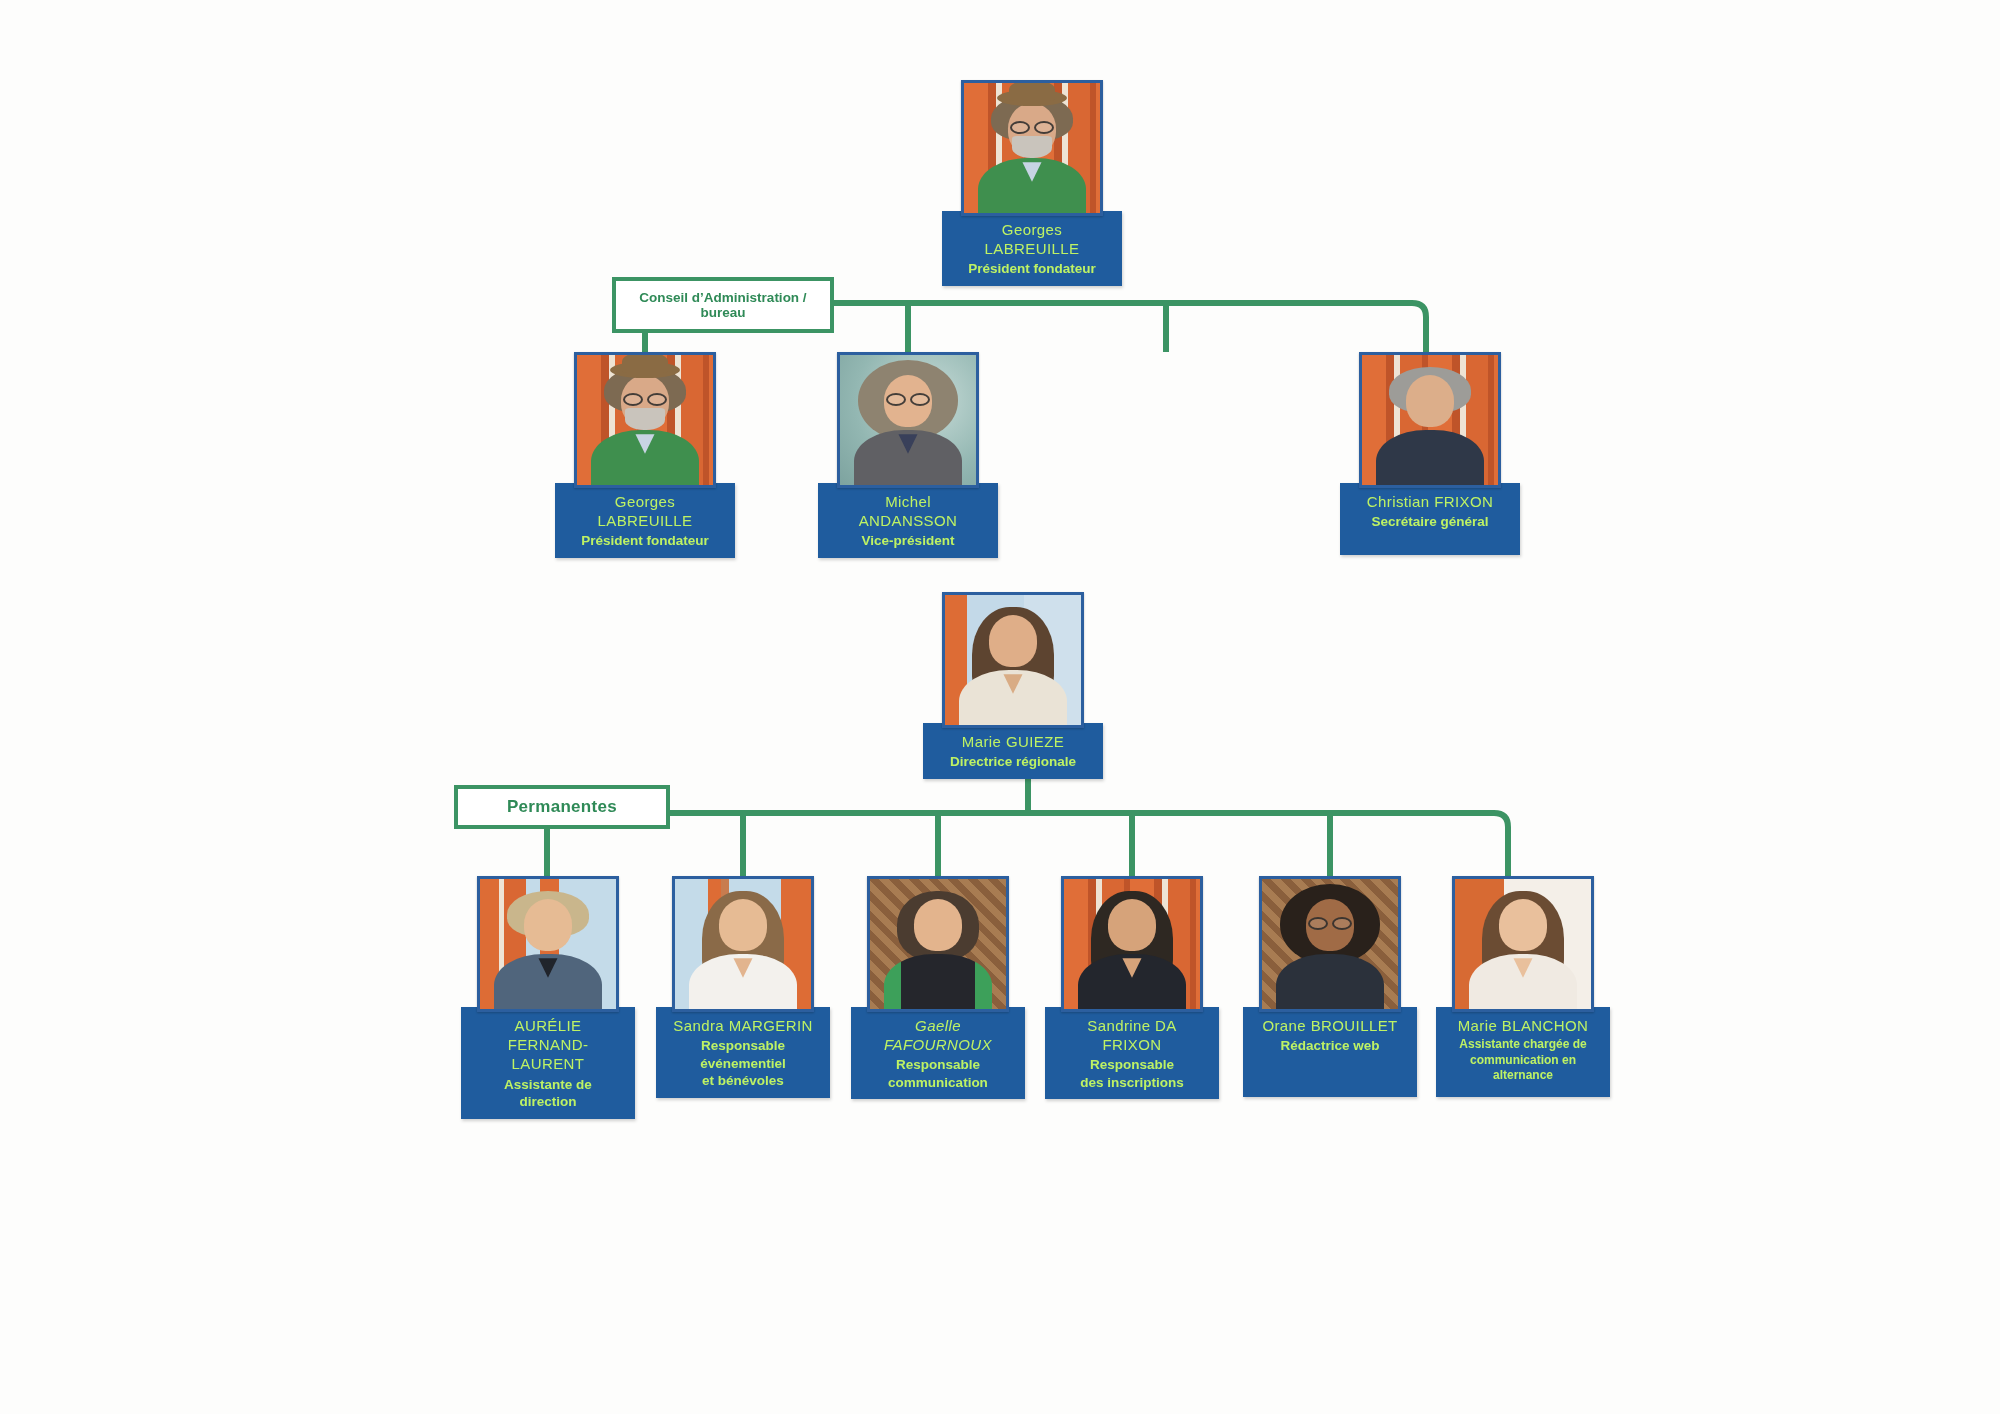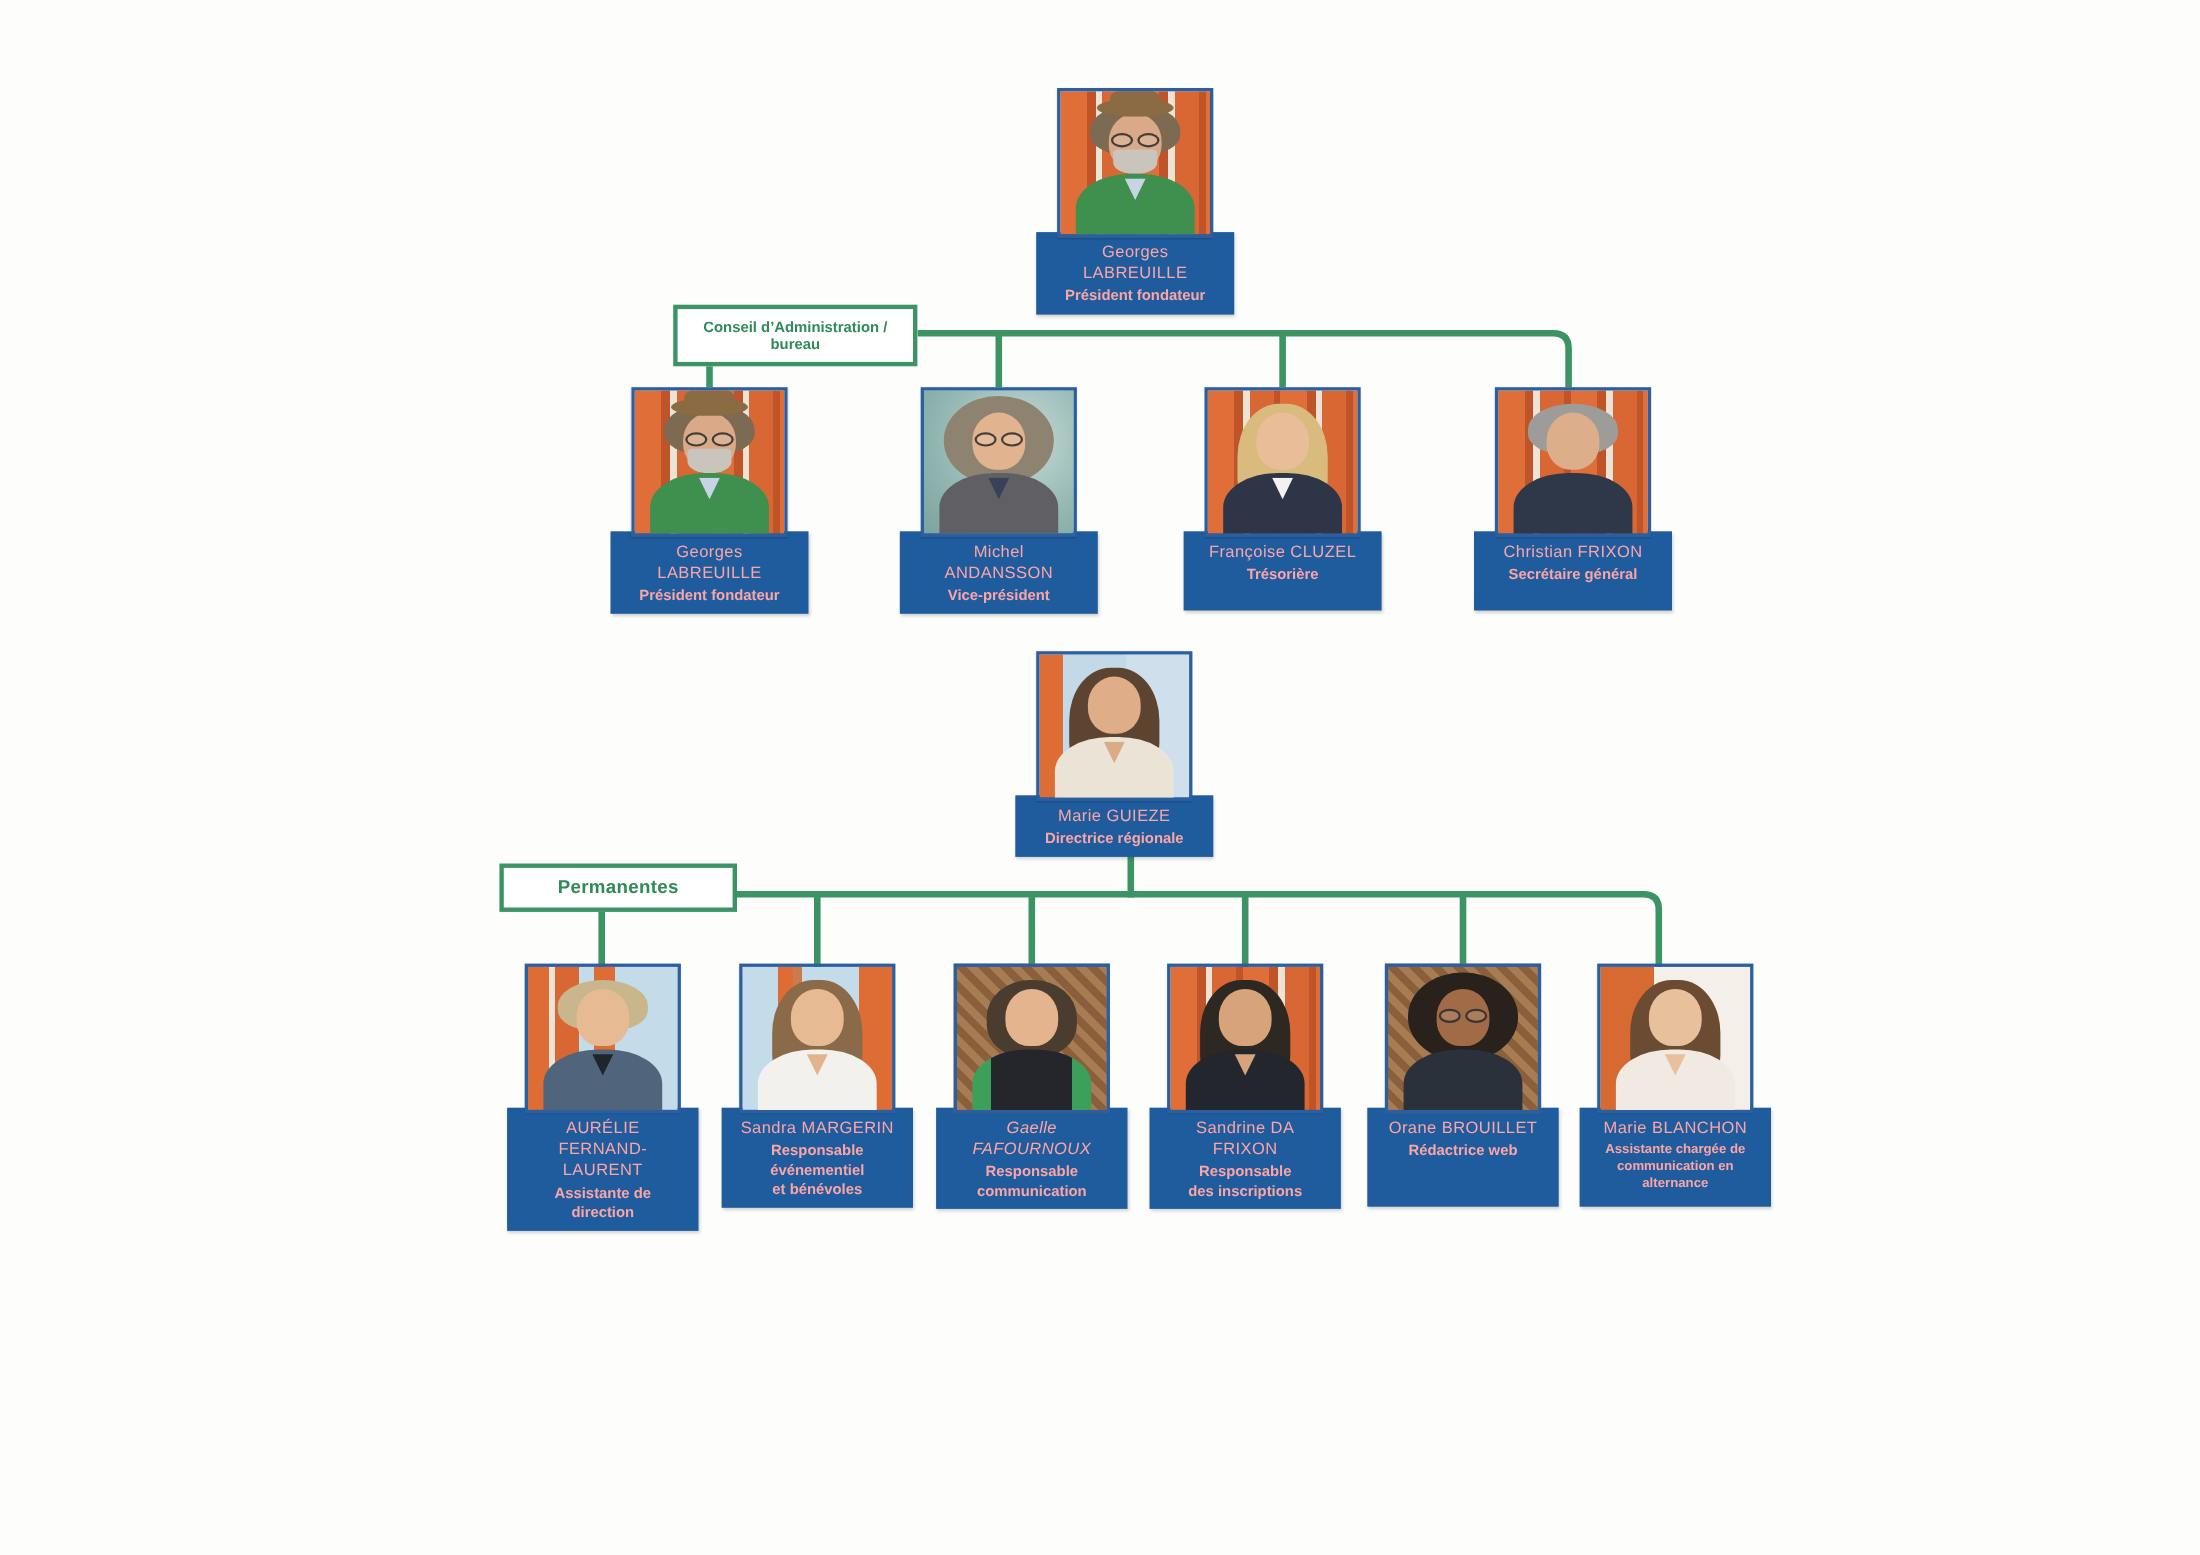--- a/index.html
+++ b/index.html
@@ -13,21 +13,21 @@
   .labelbox { position:absolute; background:#ffffff; border:4px solid #3c9464; color:#2f8a57;
               display:flex; align-items:center; justify-content:center; text-align:center;
               box-sizing:border-box; z-index:3; }
   .labelbox.conseil { left:612px; top:277px; width:222px; height:56px; font-size:13.5px; font-weight:bold; }
   .labelbox.permanentes { left:454px; top:785px; width:216px; height:44px; font-size:17px; font-weight:bold; letter-spacing:.3px;text-align:right; }
 
   
   .person { position:absolute; width:180px; z-index:2; }
   .photo { position:relative; width:142px; height:136px; margin:0 auto; border:3px solid #2c5f9f;
            box-sizing:border-box; overflow:hidden; z-index:2; box-shadow:0 1px 2px rgba(0,0,0,.22); }
-  .banner { position:relative; margin-top:-5px; background:#1f5c9e; color:#fca5a5; text-align:center;
+  .banner { position:relative; margin-top:-5px; background:#1f5c9e; color:#bef264; text-align:center;
             padding:9px 16px 8px; box-sizing:border-box; z-index:1; box-shadow:1px 2px 3px rgba(0,0,0,.18); }
   .banner.h-top { min-height:61px; }
   .banner.h-row { min-height:72px; }
   .banner.h-dir { min-height:56px; }
   .banner.h-staff { min-height:90px; width:174px; margin-left:auto; margin-right:auto; }
   .pname { font-size:15px; letter-spacing:.4px; line-height:1.28; white-space:pre-line; }
   .pname.italic { font-style:italic; }
   .prole { font-size:13.5px; font-weight:bold; line-height:1.3; margin-top:2px; white-space:pre-line; }
   .prole.small { font-size:12px; }
 
@@ -139,32 +139,20 @@
       <span class="av-glasses"></span>
       <span class="av-torso"></span>
       <span class="av-collar"></span>
     </div>
     <div class="banner h-row">
       <div class="pname">Michel ANDANSSON</div>
       <div class="prole">Vice-président</div>
     </div>
   </div>
 
-  <div class="person" style="left:1076px; top:352px;">
-    <div class="photo bg-stripes p-francoise">
-      <span class="av-hair"></span>
-      <span class="av-head"></span>
-      <span class="av-torso"></span>
-      <span class="av-collar"></span>
-    </div>
-    <div class="banner h-row">
-      <div class="pname">Françoise CLUZEL</div>
-      <div class="prole">Trésorière</div>
-    </div>
-  </div>
 
   <div class="person" style="left:1340px; top:352px;">
     <div class="photo bg-stripes p-christian hair-short">
       <span class="av-hair"></span>
       <span class="av-head"></span>
       <span class="av-torso"></span>
     </div>
     <div class="banner h-row">
       <div class="pname">Christian FRIXON</div>
       <div class="prole">Secrétaire général</div>

